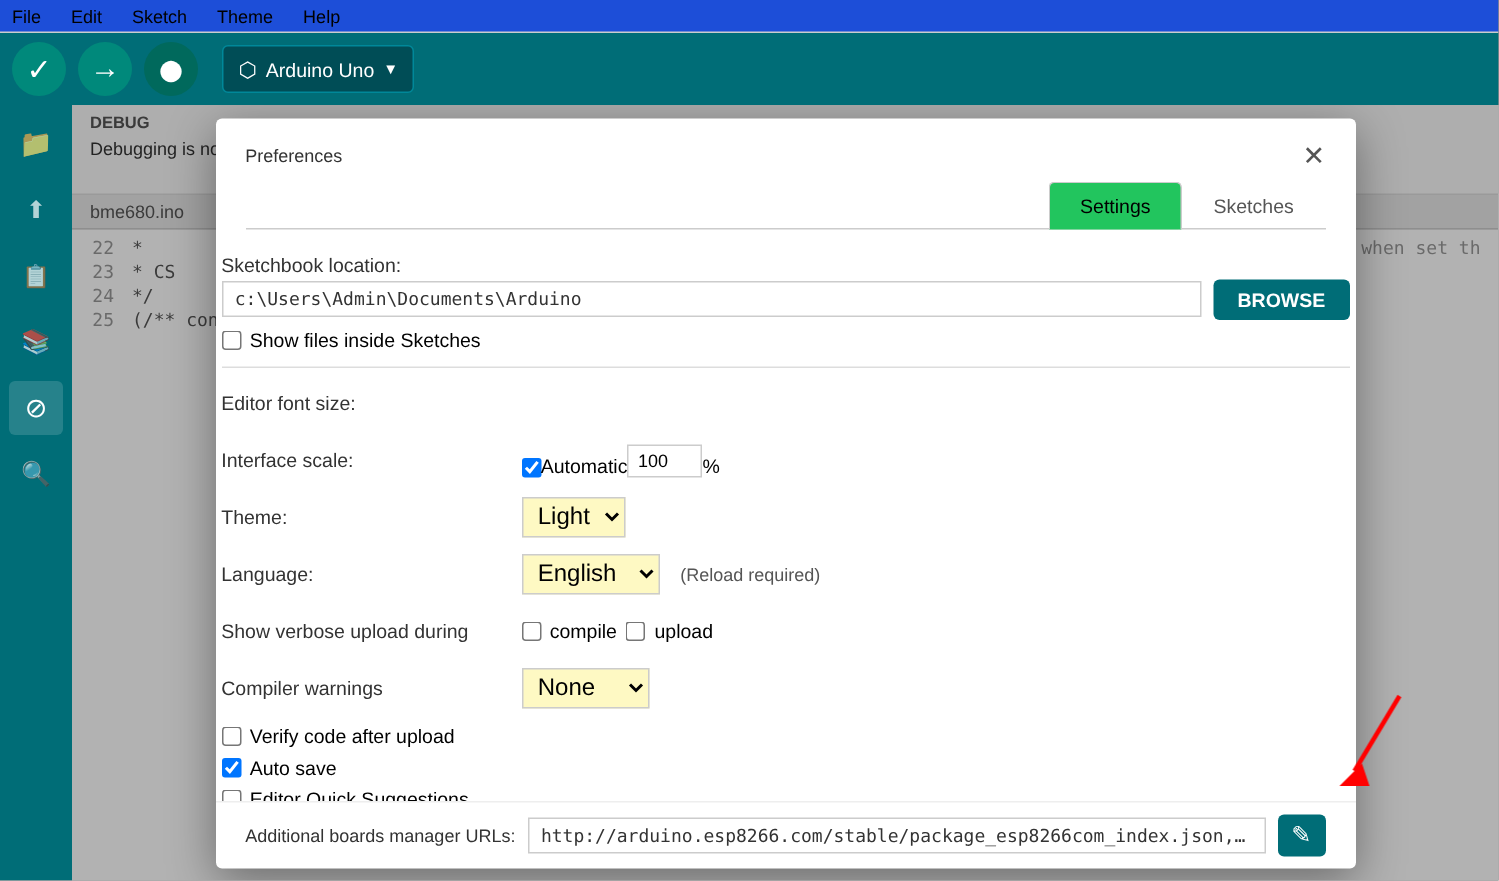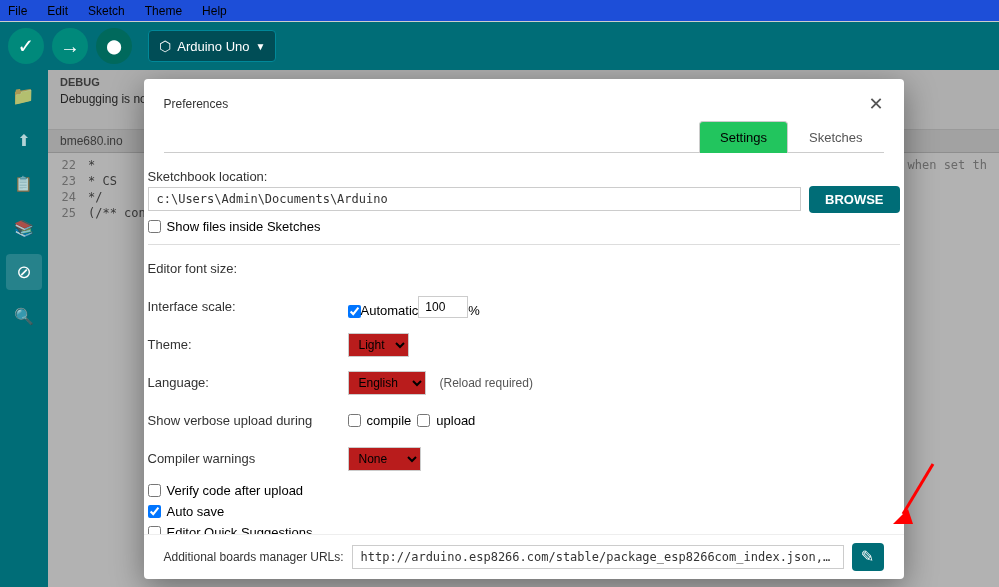--- a/index.html
+++ b/index.html
@@ -295,22 +295,22 @@
     .scale-row {
       display: flex;
       align-items: flex-end;
       gap: 0;
     }
     .scale-row input[type=checkbox] { cursor: pointer; }
 
     select {
       border: 1px solid #ccc;
       padding: 3px 6px;
-      font-size: 12px;
-      background: #b91c1c;
+      font-size: 16px;
+      background: #fef9c3;
       cursor: pointer;
     }
 
     .verbose-row {
       display: flex;
       align-items: center;
       gap: 6px;
     }
     .verbose-row input[type=checkbox] { cursor: pointer; }
 

